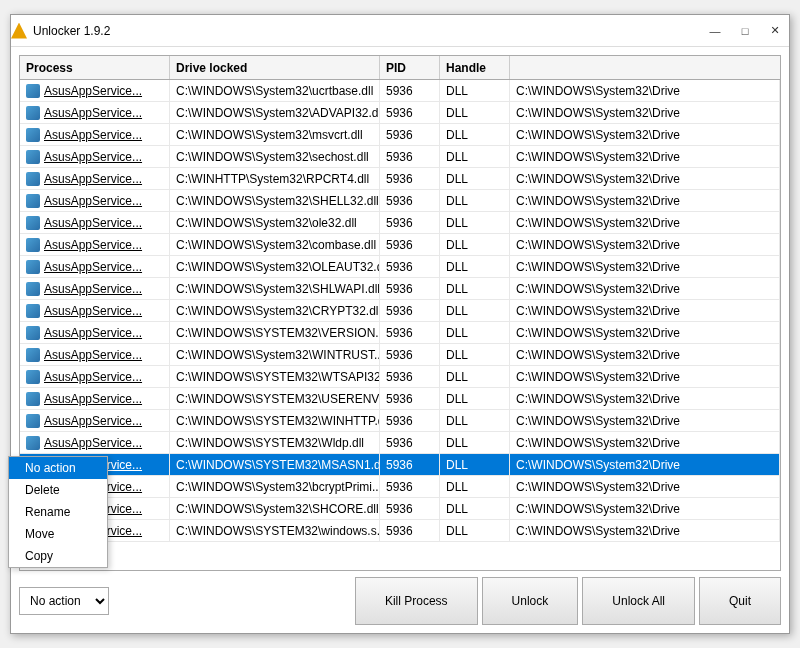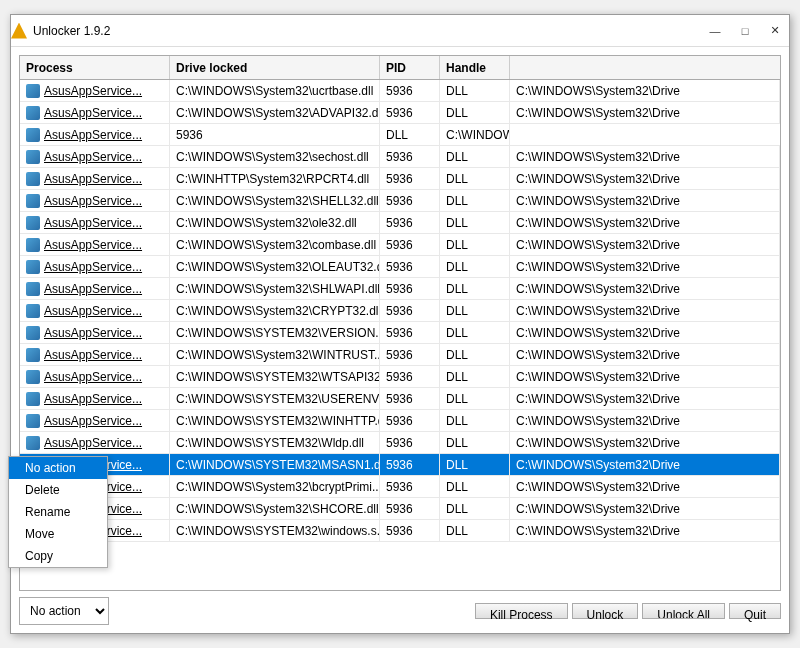--- a/index.html
+++ b/index.html
@@ -143,22 +143,22 @@
     }
     .dropdown-select {
       height: 28px;
       padding: 2px 6px;
       border: 1px solid #aaa;
       background: #fff;
       font-size: 12px;
       min-width: 90px;
     }
     .btn {
-      height: 16px;
-      padding: 4px 14px;
+      height: 48px;
+      padding: 4px 29px;
       border: 1px solid #aaa;
       background: linear-gradient(180deg, #f8f8f8, #e0e0e0);
       font-size: 12px;
       cursor: pointer;
       white-space: nowrap;
     }
     .btn-unlock-all {
       position: relative;
       overflow: hidden;
     }
@@ -228,20 +228,21 @@
             <div class="table-cell">C:\WINDOWS\System32\ADVAPI32.dll</div>
             <div class="table-cell">5936</div>
             <div class="table-cell">DLL</div>
             <div class="table-cell">C:\WINDOWS\System32\Drive</div>
           </div>
           <div class="table-row">
             <div class="table-cell process-cell">
               <span class="process-icon"></span>
               <span>AsusAppService...</span>
             </div>
+            <div class="table-cell">C:\WINDOWS\System32\msvcrt.dll</div>
             <div class="table-cell">5936</div>
             <div class="table-cell">DLL</div>
             <div class="table-cell">C:\WINDOWS\System32\Drive</div>
           </div>
           <div class="table-row">
             <div class="table-cell process-cell">
               <span class="process-icon"></span>
               <span>AsusAppService...</span>
             </div>
             <div class="table-cell">C:\WINDOWS\System32\sechost.dll</div>

